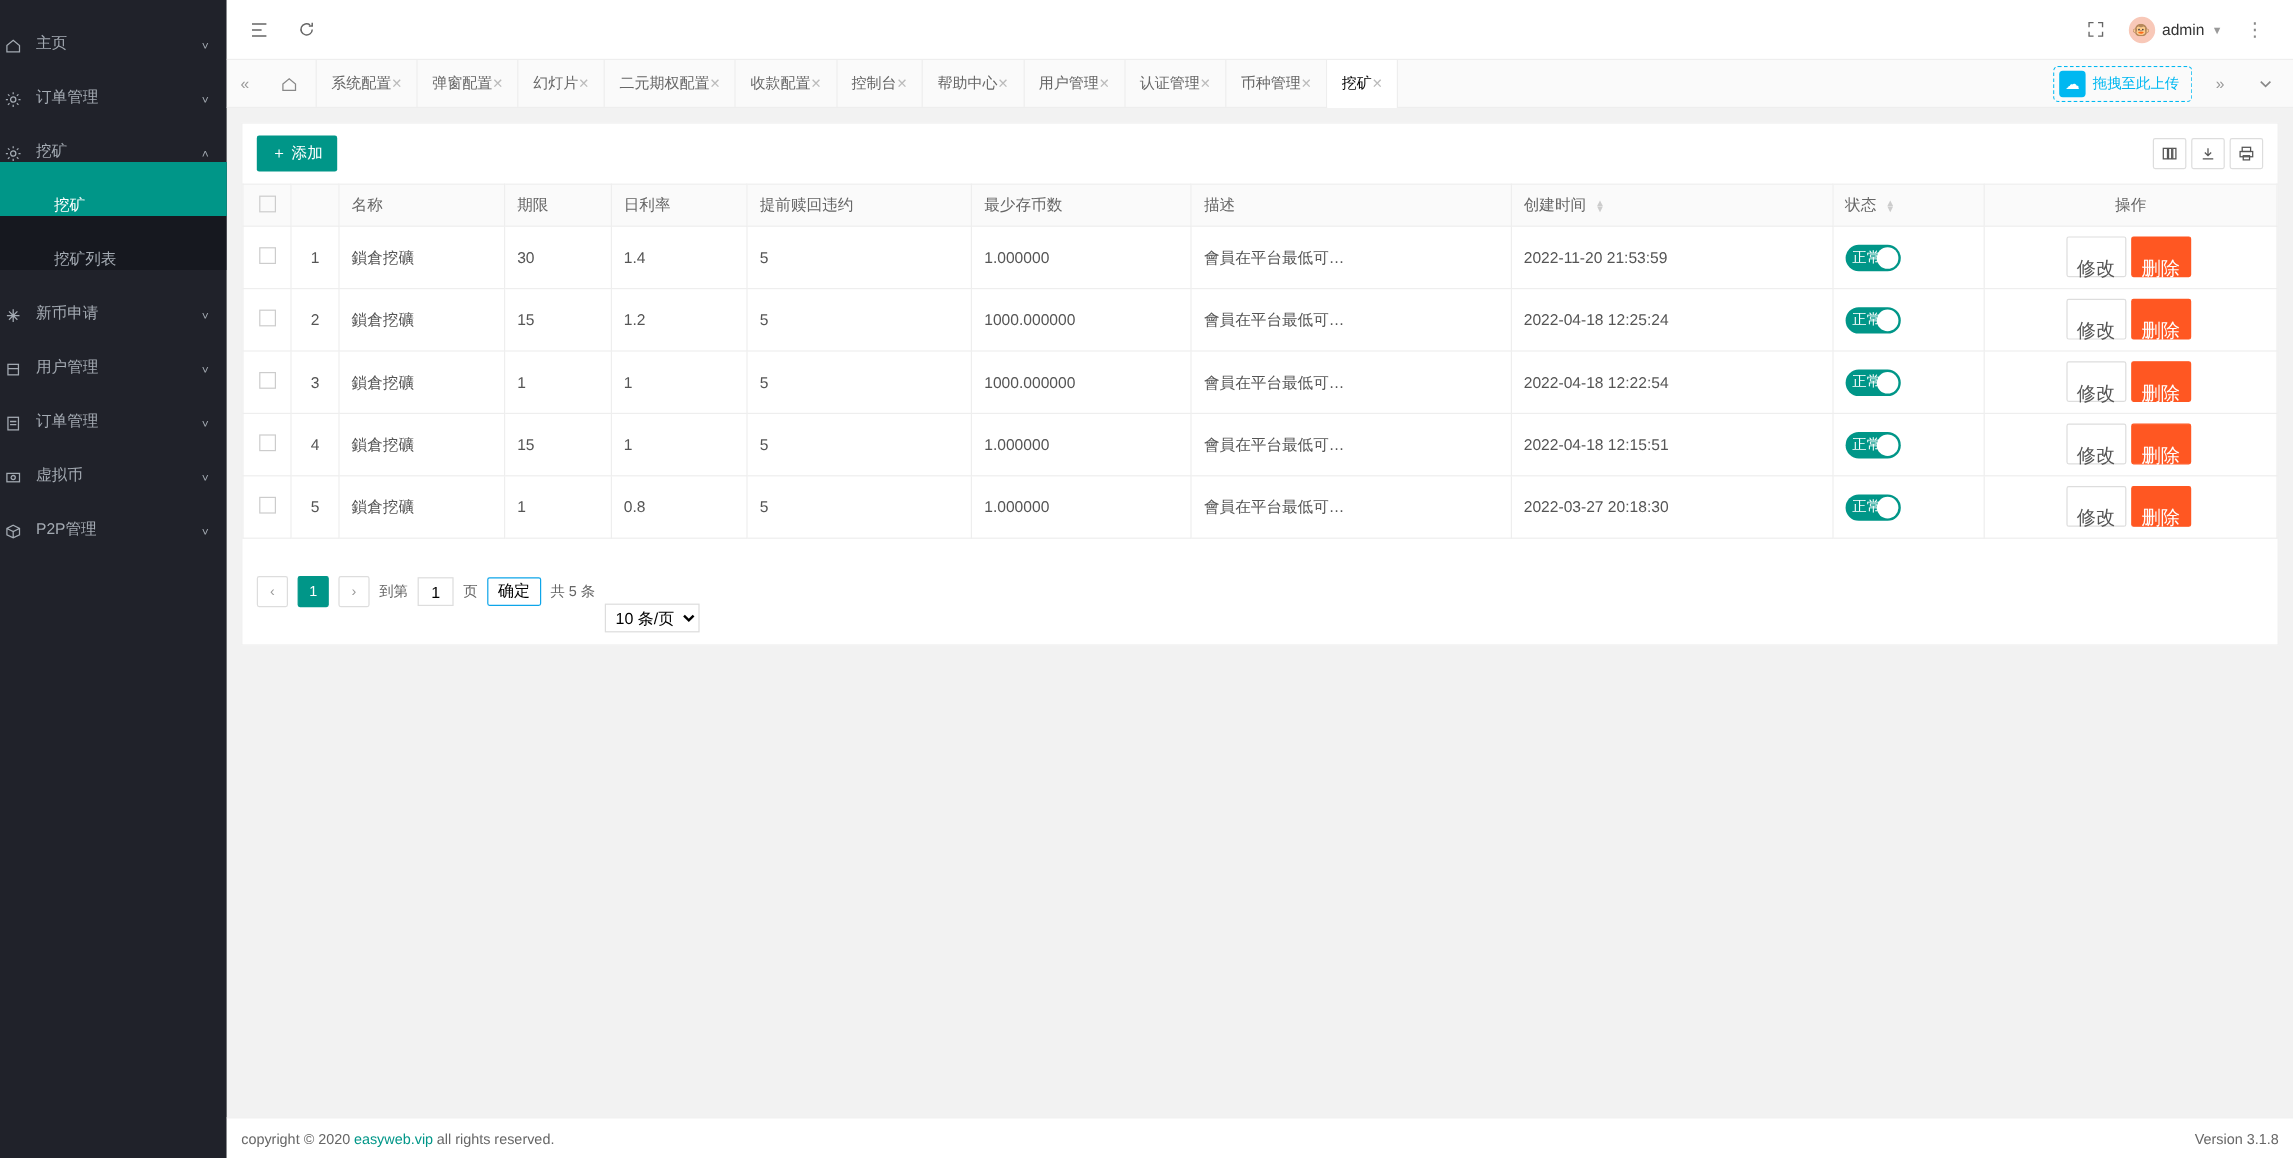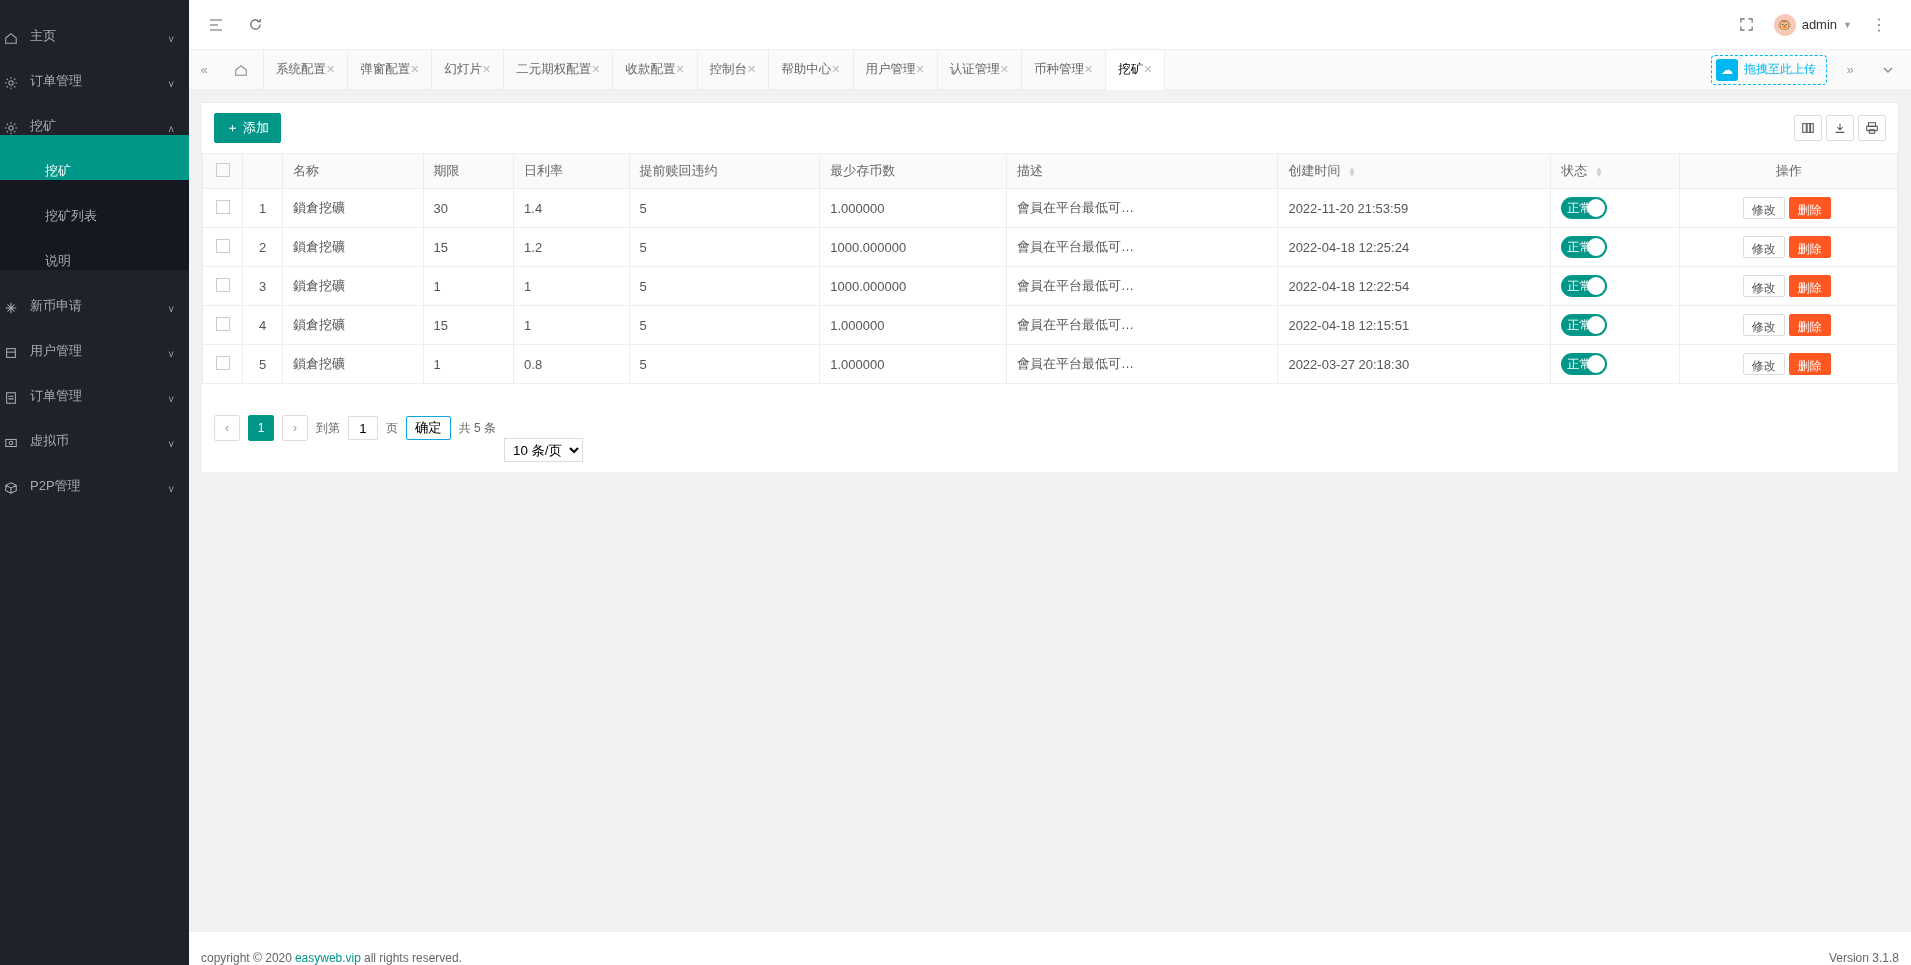--- a/index.html
+++ b/index.html
@@ -51,34 +51,34 @@
 table { width: 100%; border-collapse: collapse; }
 th, td { border: 1px solid #eee; padding: 8px 10px; text-align: left; font-size: 13px; color: #555; height: 32px; }
 th { background: #fafafa; font-weight: normal; color: #666; }
 .th-sort { display:inline-flex; flex-direction:column; vertical-align:middle; margin-left:4px; line-height: 5px; font-size:8px; color:#ccc; }
 td.center, th.center { text-align: center; }
 .chk { width: 14px; height: 14px; border: 1px solid #ccc; display: inline-block; cursor: pointer; }
 .col-chk { width: 40px; text-align: center; }
 .col-idx { width: 40px; text-align: center; }
 .switch { width: 46px; height: 22px; background: #009688; border-radius: 11px; position: relative; display: inline-flex; align-items: center; color: #fff; font-size: 12px; padding-left: 6px; cursor: pointer; }
 .switch::after { content: ""; position: absolute; right: 2px; top: 2px; width: 18px; height: 18px; background: #fff; border-radius: 50%; }
-.row-btn { height: 22px; padding: 4px 8px; font-size: 12px; border: 1px solid #ddd; background: #fff; border-radius: 2px; cursor: pointer; color: #555; margin-right: 4px; }
+.row-btn { height: 22px; padding: 16px 8px; font-size: 16px; border: 1px solid #ddd; background: #fff; border-radius: 2px; cursor: pointer; color: #555; margin-right: 4px; }
 .row-btn.danger { background: #FF5722; border-color: #FF5722; color: #fff; }
 .desc-cell { max-width: 120px; white-space: nowrap; overflow: hidden; text-overflow: ellipsis; }
 
 
 .pager { display: flex; align-items: center; gap: 8px; padding: 10px 12px; font-size: 12px; color: #666; }
 .pg-btn { width: 26px; height: 26px; border: 1px solid #ddd; display: inline-flex; align-items: center; justify-content: center; cursor: pointer; color: #999; border-radius: 2px; }
 .pg-btn.current { background: #009688; color: #fff; border-color: #009688; }
 .pg-input { width: 30px; height: 24px; border: 1px solid #ddd; text-align: center; }
 .pg-go { height: 24px; padding: 0 8px; border: 1px solid #0ea5e9; background: #fff; cursor: pointer; border-radius: 2px; }
 .pg-select { height: 24px; border: 1px solid #ddd; background: #fff; padding: 0 4px; margin-top: 44px; }
 
 
-.footer { height: 34px; background: #fff; display: flex; align-items: flex-end; padding: 0 12px; font-size: 12px; color: #666; border-top: 1px solid #eee; }
+.footer { height: 34px; background: #fff; display: flex; align-items: center; padding: 0 12px; font-size: 12px; color: #666; border-top: 1px solid #eee; }
 .footer a { color: #009688; text-decoration: none; margin: 0 3px; }
 .footer .ver { margin-left: auto; }
 
 svg { display: block; }
 </style>
 </head>
 <body>
 
 <div class="layout">
 
@@ -112,23 +112,20 @@
           </span>
           <span>挖矿</span>
           <span class="arrow">˄</span>
         </div>
         <div class="nav-sub">
           <div class="nav-item active">
             <span>挖矿</span>
           </div>
           <div class="nav-item">
             <span>挖矿列表</span>
-          </div>
-          <div class="nav-item">
-            <span>说明</span>
           </div>
         </div>
         <div class="nav-item">
           <span class="icon">
             <svg width="14" height="14" viewBox="0 0 16 16" stroke="currentColor" stroke-width="1.2" fill="none">
               <path d="M8 2v12M2 8h12M4 4l8 8M12 4l-8 8"></path>
             </svg>
           </span>
           <span>新币申请</span>
           <span class="arrow">˅</span>

